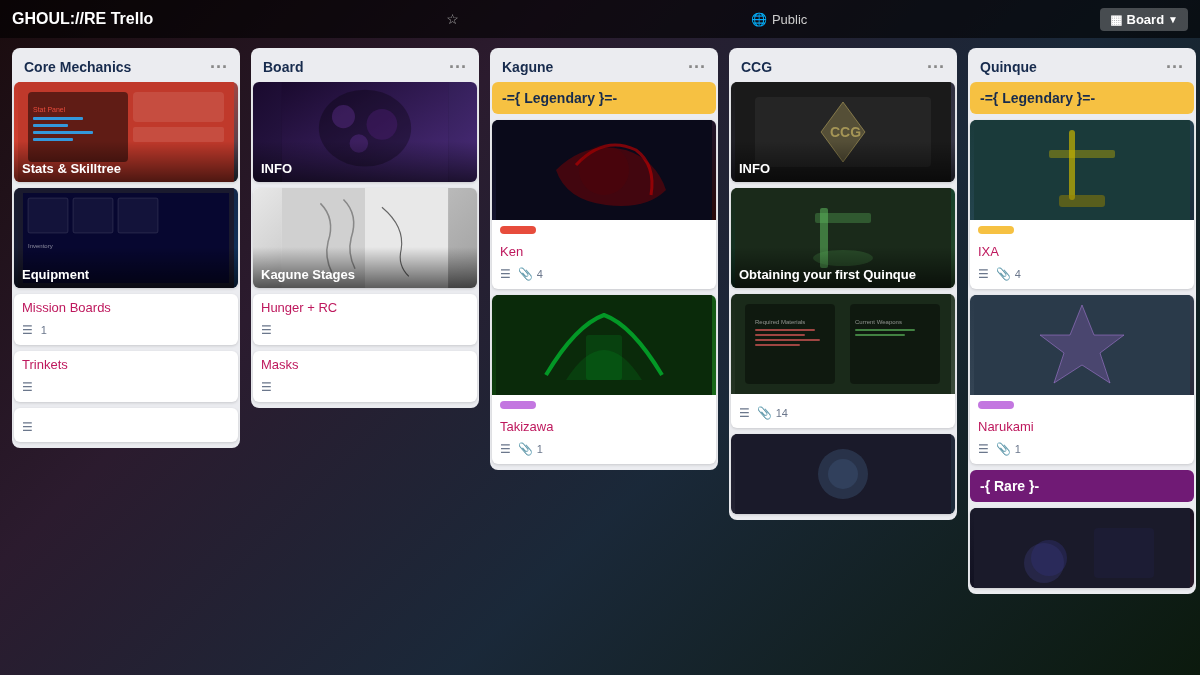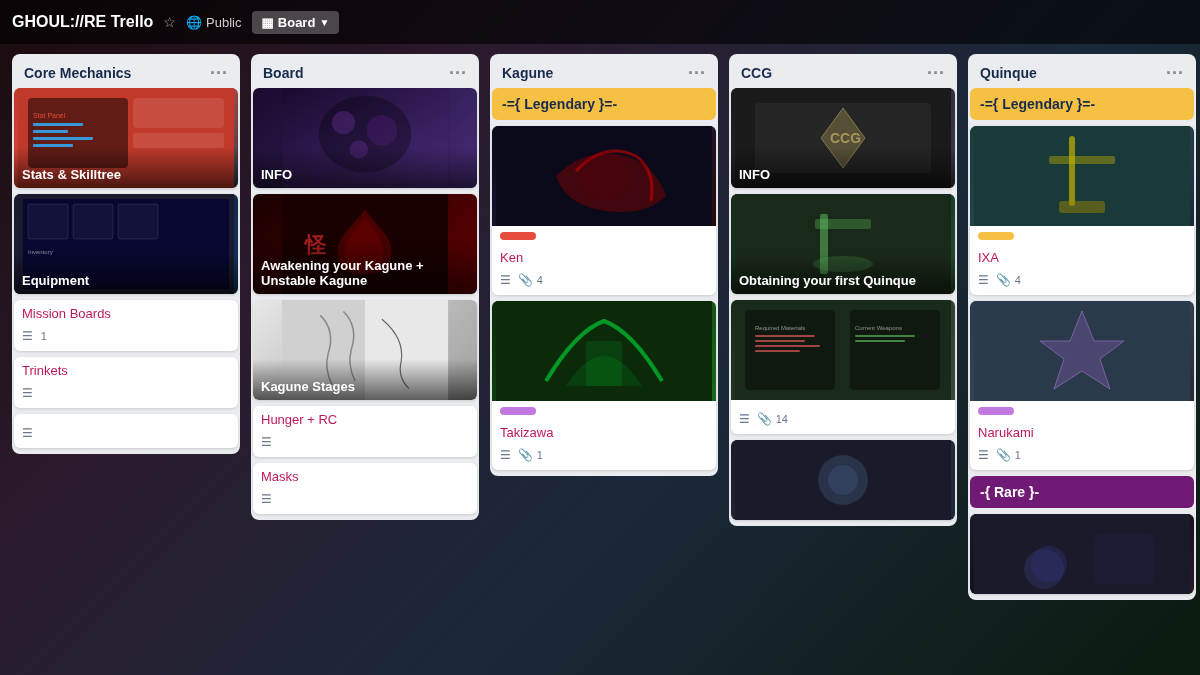--- a/index.html
+++ b/index.html
@@ -16,25 +16,26 @@
       position: absolute;
       inset: 0;
       background: linear-gradient(135deg, #1a0a0a 0%, #2d1b2e 30%, #1a2a3a 60%, #0a1a0a 100%);
       opacity: 0.9;
     }
     
     .topbar {
       position: relative;
       z-index: 10;
       background: rgba(0,0,0,0.6);
-      height: 44px;
+      height: 38px;
       display: flex;
       align-items: center;
       padding: 0 12px;
       gap: 10px;
+      justify-content: space-between;
     }
     .topbar-title {
       color: #fff;
       font-weight: 700;
       font-size: 16px;
     }
     .topbar-icon {
       color: #aaa;
       font-size: 14px;
       cursor: pointer;
@@ -311,31 +312,20 @@
       <ellipse cx="108" cy="60" rx="60" ry="50" fill="rgba(0,0,0,0.3)"></ellipse>
       <circle cx="80" cy="45" r="15" fill="rgba(100,50,150,0.4)"></circle>
       <circle cx="130" cy="55" r="20" fill="rgba(80,30,120,0.4)"></circle>
       <circle cx="100" cy="80" r="12" fill="rgba(120,60,180,0.3)"></circle>
     </svg></div>
             <div class="card-img-overlay">INFO</div>
           </div>
         </div>
         <div class="card">
           <div class="card-img-wrapper">
-            <div class="card-img-placeholder img-awakening"><svg width="100%" height="100%" viewBox="0 0 216 130" xmlns="http://www.w3.org/2000/svg">
-      <rect width="216" height="130" fill="#1a0000"></rect>
-      <path d="M108,20 C130,50 150,60 140,90 C130,110 80,110 75,90 C65,60 85,50 108,20Z" fill="rgba(180,0,0,0.3)"></path>
-      <path d="M108,30 C125,55 138,65 130,88 C122,105 88,105 84,88 C76,65 90,55 108,30Z" fill="rgba(200,0,0,0.15)"></path>
-      <text x="30" y="75" fill="rgba(255,50,50,0.6)" font-size="28" font-weight="bold" font-family="serif">怪</text>
-    </svg></div>
-            <div class="card-img-overlay">Awakening your Kagune + Unstable Kagune</div>
-          </div>
-        </div>
-        <div class="card">
-          <div class="card-img-wrapper">
             <div class="card-img-placeholder img-kaguneStages"><svg width="100%" height="100%" viewBox="0 0 216 130" xmlns="http://www.w3.org/2000/svg">
       <rect width="216" height="130" fill="#e8e8e8"></rect>
       <rect x="0" y="0" width="108" height="130" fill="#d0d0d0"></rect>
       <path d="M50,20 Q70,40 60,70 Q55,90 65,110" stroke="#888" stroke-width="2" fill="none"></path>
       <path d="M80,15 Q100,35 90,65 Q85,85 95,105" stroke="#888" stroke-width="2" fill="none"></path>
       <path d="M130,25 Q160,50 155,80 Q150,100 165,115" stroke="#666" stroke-width="1.5" fill="none"></path>
     </svg></div>
             <div class="card-img-overlay">Kagune Stages</div>
           </div>
         </div>

